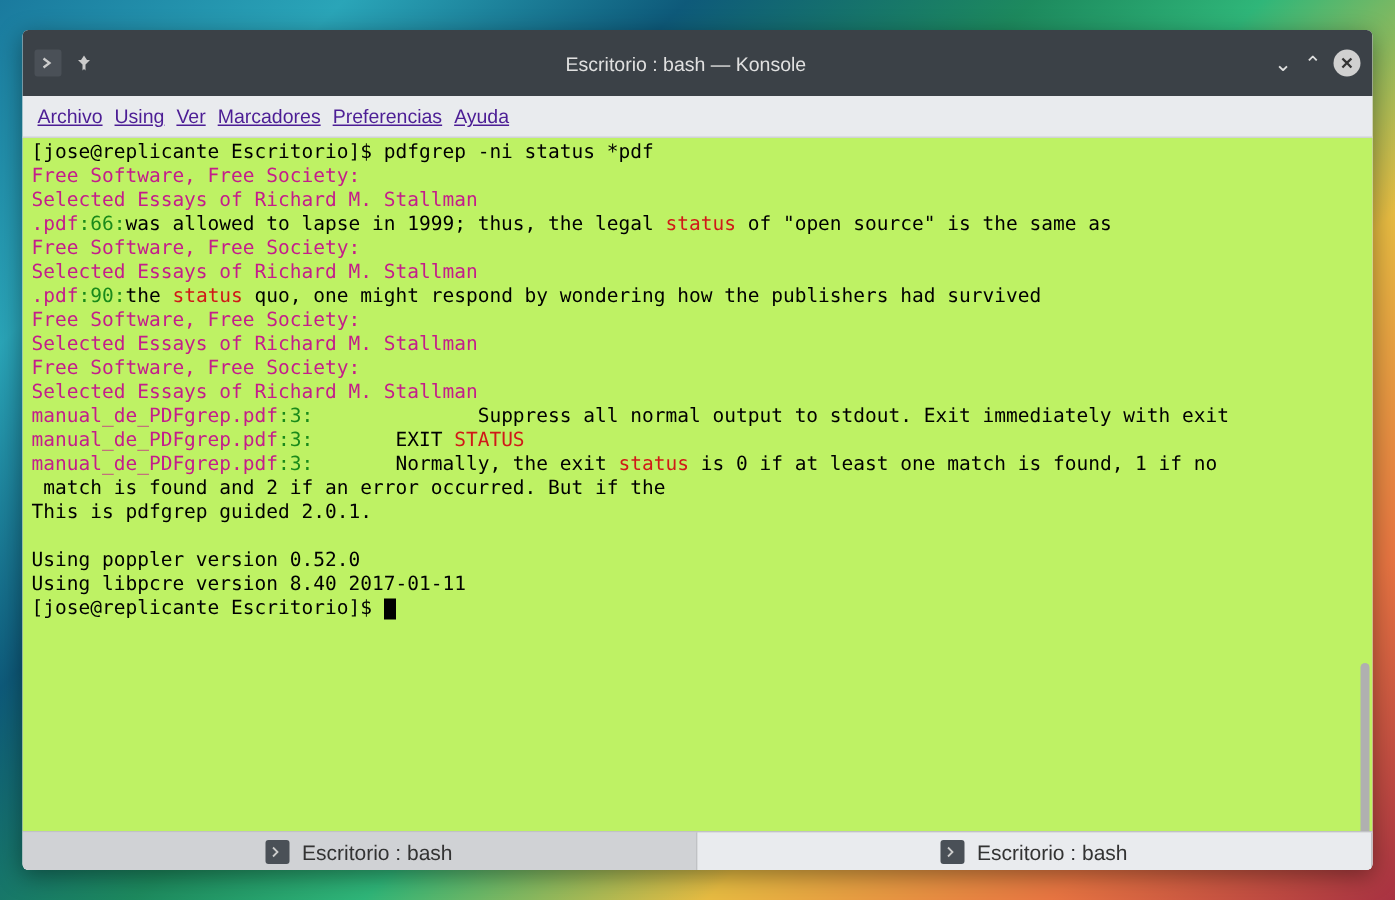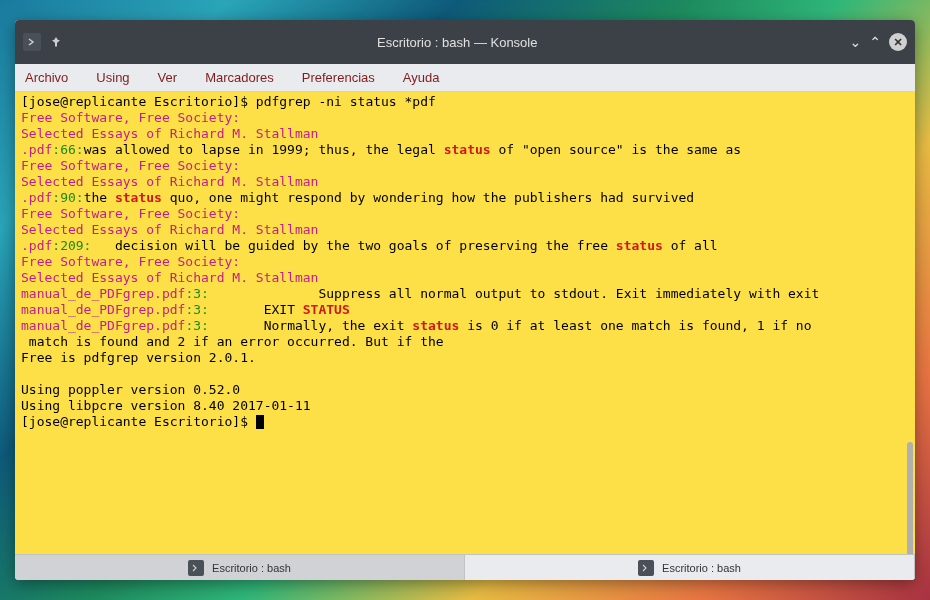--- a/index.html
+++ b/index.html
@@ -39,58 +39,59 @@
     .close-btn {
       width: 18px; height: 18px; border-radius: 50%;
       background: #d0d0d0; color: #333;
       display: flex; align-items: center; justify-content: center;
       font-size: 11px; font-weight: bold; cursor: pointer;
     }
     .menubar {
       background: #e9ebee;
       height: 28px;
       display: flex; align-items: center;
-      padding: 0 10px; gap: 28px;
-      font-size: 13px; color: #7f1d1d;
+      padding: 0 10px; gap: 8px;
+      font-size: 13px; color: #4c1d95;
       border-bottom: 1px solid #d0d2d5;
+      text-decoration: underline;
     }
     .menu-item { cursor: pointer; }
     .terminal {
       flex: 1;
-      background: #fde047;
+      background: #bef264;
       padding: 2px 6px;
       font-family: "DejaVu Sans Mono", "Liberation Mono", monospace;
       font-size: 13px;
       line-height: 16px;
       color: #000;
       overflow: hidden;
       position: relative;
     }
     .scrollbar {
       position: absolute; right: 2px; top: 350px;
       width: 6px; height: 120px;
       background: #b0b0b0; border-radius: 3px;
     }
     .term-line { white-space: pre; }
     .magenta { color: #c41d8b; }
     .green { color: #1a8a1a; }
-    .red { color: #d01818; font-weight: bold; }
+    .red { color: #d01818; font-weight: normal; }
     .prompt { color: #000; }
     .cursor {
       display: inline-block; width: 8px; height: 14px;
       background: #000; vertical-align: text-bottom;
     }
     .tabbar {
       background: #d8dadd; height: 26px;
       display: flex; align-items: stretch;
       border-top: 1px solid #c0c2c5;
     }
     .tab {
       flex: 1; display: flex; align-items: center; justify-content: center;
-      gap: 8px; font-size: 11px; color: #333;
+      gap: 8px; font-size: 14px; color: #333;
       border-right: 1px solid #c0c2c5;
       background: #e9ebee; cursor: pointer;
     }
     .tab.active { background: #d0d2d5; }
     .tab-icon {
       width: 16px; height: 16px;
       background: #4a5057; border-radius: 2px;
       display: flex; align-items: center; justify-content: center;
       color: #ccc; font-size: 10px;
     }
@@ -133,28 +134,27 @@
   <div class="terminal">
     <div class="term-line"><span class="prompt">[jose@replicante Escritorio]$ </span><span>pdfgrep -ni status *pdf</span></div>
     <div class="term-line magenta">Free Software, Free Society:</div>
     <div class="term-line magenta">Selected Essays of Richard M. Stallman</div>
     <div class="term-line"><span class="magenta">.pdf</span><span class="green">:66:</span><span>was allowed to lapse in 1999; thus, the legal </span><span class="red">status</span><span> of "open source" is the same as</span></div>
     <div class="term-line magenta">Free Software, Free Society:</div>
     <div class="term-line magenta">Selected Essays of Richard M. Stallman</div>
     <div class="term-line"><span class="magenta">.pdf</span><span class="green">:90:</span><span>the </span><span class="red">status</span><span> quo, one might respond by wondering how the publishers had survived</span></div>
     <div class="term-line magenta">Free Software, Free Society:</div>
     <div class="term-line magenta">Selected Essays of Richard M. Stallman</div>
-    <div class="term-line"><span class="magenta">.pdf</span><span class="green">:209:</span><span>   decision will be guided by the two goals of preserving the free </span><span class="red">status</span><span> of all</span></div>
     <div class="term-line magenta">Free Software, Free Society:</div>
     <div class="term-line magenta">Selected Essays of Richard M. Stallman</div>
     <div class="term-line"><span class="magenta">manual_de_PDFgrep.pdf</span><span class="green">:3:</span><span>              Suppress all normal output to stdout. Exit immediately with exit</span></div>
     <div class="term-line"><span class="magenta">manual_de_PDFgrep.pdf</span><span class="green">:3:</span><span>       EXIT </span><span class="red">STATUS</span></div>
     <div class="term-line"><span class="magenta">manual_de_PDFgrep.pdf</span><span class="green">:3:</span><span>       Normally, the exit </span><span class="red">status</span><span> is 0 if at least one match is found, 1 if no</span></div>
     <div class="term-line"><span> match is found and 2 if an error occurred. But if the</span></div>
-    <div class="term-line">Free is pdfgrep version 2.0.1.</div>
+    <div class="term-line">This is pdfgrep guided 2.0.1.</div>
     <div class="term-line">&nbsp;</div>
     <div class="term-line">Using poppler version 0.52.0</div>
     <div class="term-line">Using libpcre version 8.40 2017-01-11</div>
     <div class="term-line"><span class="prompt">[jose@replicante Escritorio]$ </span><span class="cursor"></span></div>
     <div class="scrollbar"></div>
   </div>
 
   <div class="tabbar">
     <div class="tab active">
       <span class="tab-icon">

